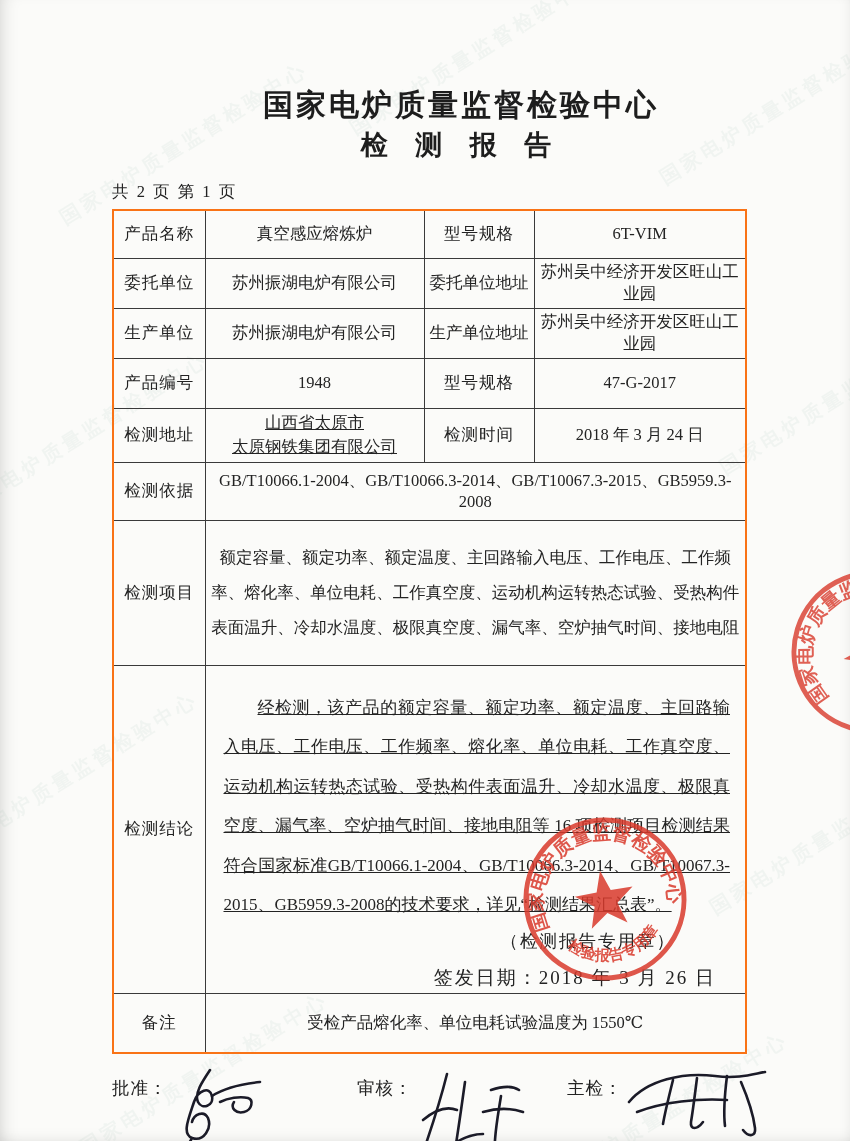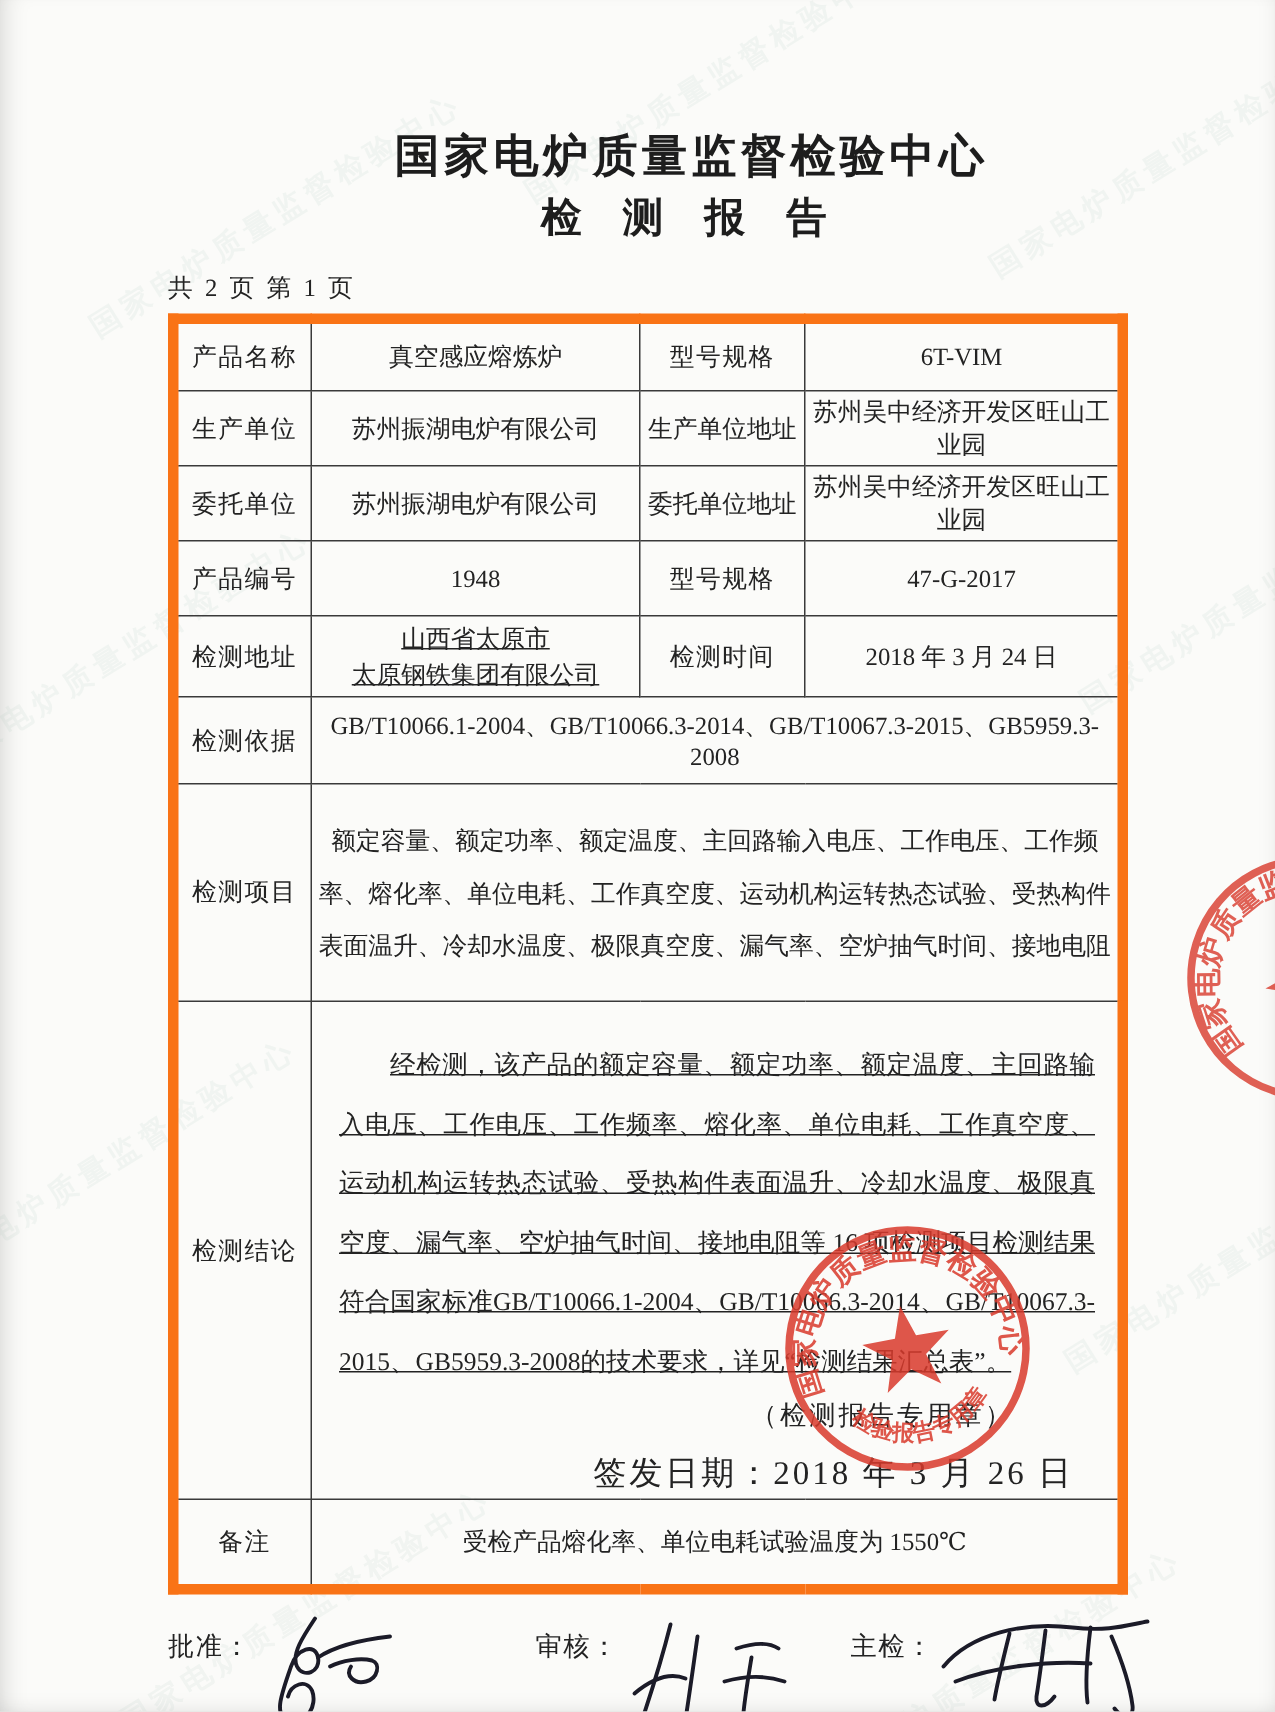--- a/index.html
+++ b/index.html
@@ -39,21 +39,21 @@
   .meta{
     width:633px;margin:12px auto 0 112px;
     display:flex;justify-content:space-between;align-items:flex-end;
     font-size:17px;
   }
   .meta .rno{font-family:"Liberation Sans","DejaVu Sans",sans-serif;font-size:16.5px;}
   .meta .pgs{font-size:16.5px;letter-spacing:2px;padding-top:6px;}
   table.doc{
     border-collapse:collapse;table-layout:fixed;
     width:633px;margin:6px 0 0 112px;
-    border:7px solid #f97316;
+    border:2px solid #f97316;
   }
   table.doc td{
     border:1.5px solid #3a3a3a;
     font-size:16.5px;
     text-align:center;vertical-align:middle;
     padding:2px 3px;
     overflow:hidden;
   }
   td.lbl{letter-spacing:1px;}
   td.tight{font-size:14.8px;letter-spacing:0;padding:2px 1px;}
@@ -66,21 +66,21 @@
     text-align:justify;
   }
   td.concl{
     text-align:left;vertical-align:top;padding:0;
   }
   .concl-p{
     font-size:17px;line-height:39.5px;text-align:justify;
     text-indent:2em;margin:0;padding:20px 12px 0 15px;text-decoration:underline;
   }
   .seal-note{font-size:17.5px;text-align:right;padding:4px 66px 0 0;letter-spacing:2px;}
-  .issue-line{font-size:22px;text-align:right;padding:12px 26px 0 0;letter-spacing:2px;}
+  .issue-line{font-size:19px;text-align:right;padding:12px 26px 0 0;letter-spacing:2px;}
   td.remark-val{text-align:left;padding-left:102px;font-size:17px;}
   .footer{
     width:680px;margin:14px 0 0 112px;
     display:flex;align-items:flex-start;
     font-size:17.5px;position:relative;
   }
   .sig-block{display:flex;align-items:flex-start;}
   .sig-lab{padding-top:8px;letter-spacing:1px;white-space:nowrap;}
   .sig-svg{display:block;}
   
@@ -126,30 +126,30 @@
 
       <tbody>
           <tr style="height:48px">
         <td class="lbl">产品名称</td>
         <td>真空感应熔炼炉</td>
         <td class="lbl">型号规格</td>
         <td>6T-VIM</td>
       </tr>
 
       <tr style="height:50px">
+        <td class="lbl">委托单位</td>
+        <td>苏州振湖电炉有限公司</td>
+        <td class="lbl tight">委托单位地址</td>
+        <td class="tight">苏州吴中经济开发区旺山工业园</td>
+      </tr>
+
+      <tr style="height:50px">
         <td class="lbl">生产单位</td>
         <td>苏州振湖电炉有限公司</td>
         <td class="lbl tight">生产单位地址</td>
-        <td class="tight">苏州吴中经济开发区旺山工业园</td>
-      </tr>
-
-      <tr style="height:50px">
-        <td class="lbl">委托单位</td>
-        <td>苏州振湖电炉有限公司</td>
-        <td class="lbl tight">委托单位地址</td>
         <td class="tight">苏州吴中经济开发区旺山工业园</td>
       </tr>
 
       <tr style="height:50px">
         <td class="lbl">产品编号</td>
         <td>1948</td>
         <td class="lbl">型号规格</td>
         <td>47-G-2017</td>
       </tr>
 

